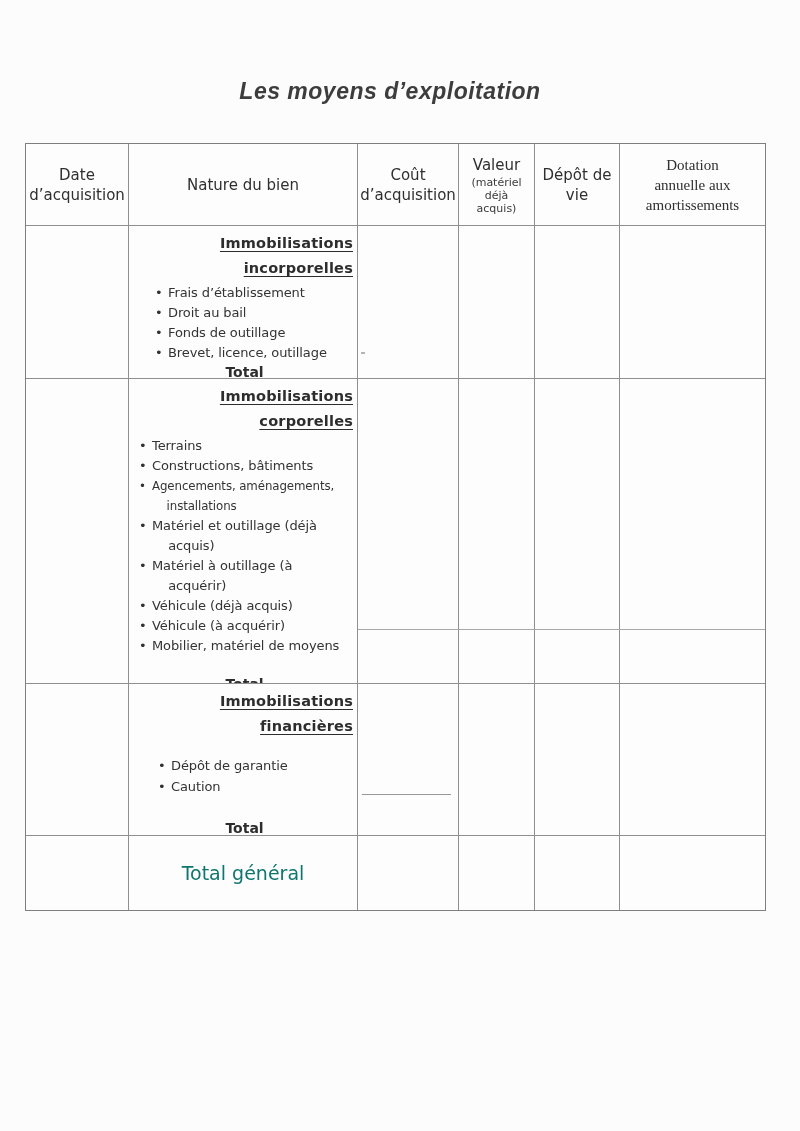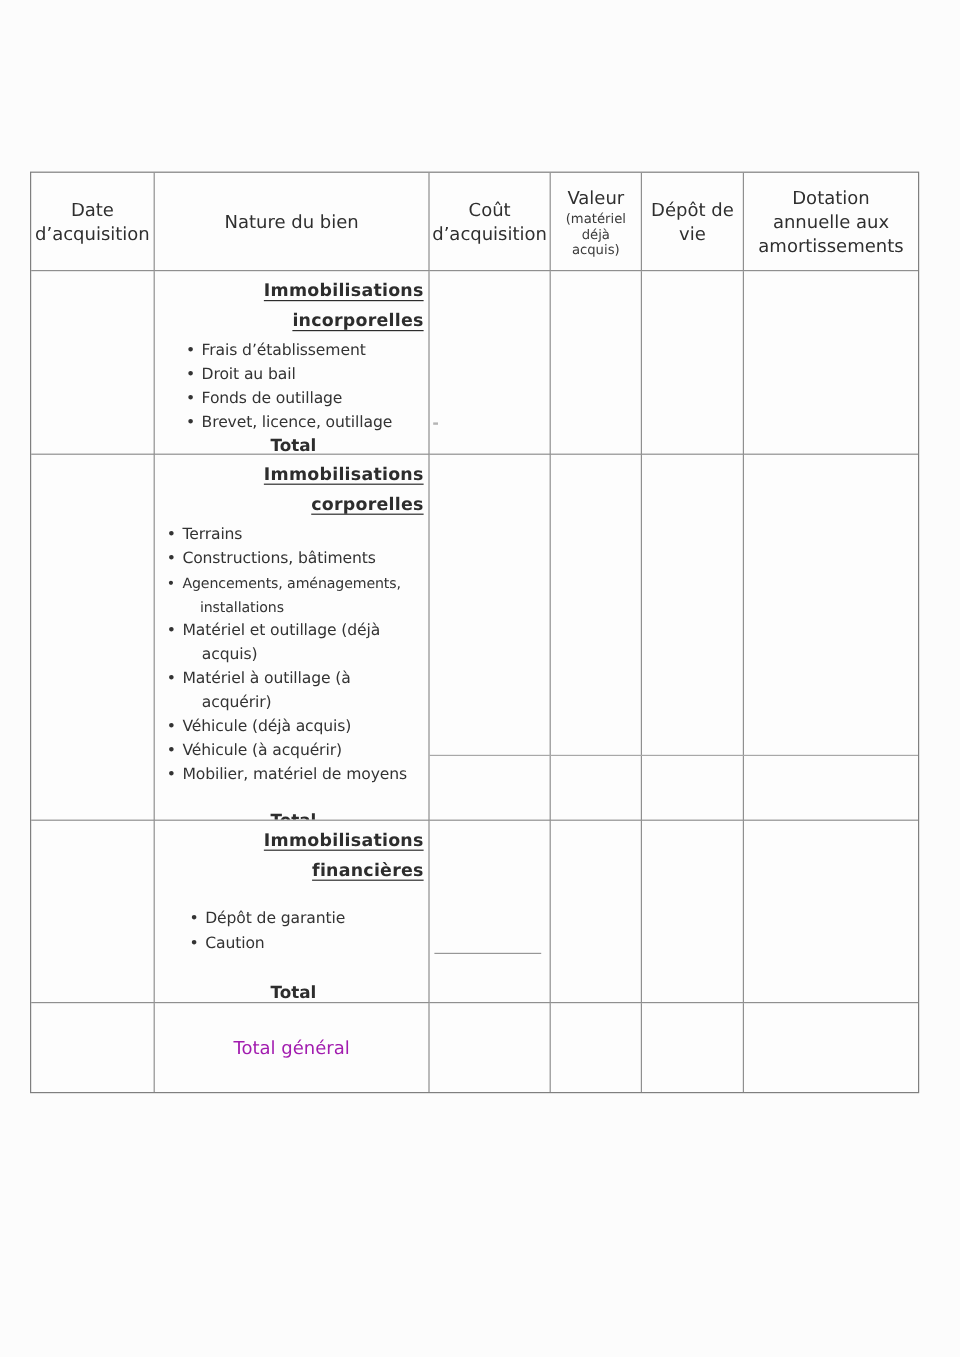--- a/index.html
+++ b/index.html
@@ -33,21 +33,21 @@
     grid-template-columns:103px 229px 101px 76px 85px auto;
     grid-template-rows:82px 153px 305px 152px auto;
     background:#fdfdfd;
   }
 
   .cell {
     border-right:1px solid #8f8f8f;
     border-bottom:1px solid #8f8f8f;
     overflow:hidden;
   }
-  .cell.col-last { border-right:none; }
+  .cell.col-last { border-right:none;font-family:Liberation Serif, serif; }
   .cell.row-last { border-bottom:none; }
 
   .hcell {
     display:flex; flex-direction:column;
     align-items:center; justify-content:center;
     text-align:center;
     white-space:pre-line;
     font-size:15px; line-height:20px;
     color:#2f2f2f;
   }
@@ -89,21 +89,21 @@
     text-underline-offset:3px;
     color:#2d2d2d;
   }
   .sec1 .total-line { margin-top:1px; }
   .sec2 .total-line { margin-top:20px; }
   .sec3 .total-line { margin-top:23px; }
   .sec3 .items { margin-top:16px; }
 
   .footer-cell {
     display:flex; align-items:center; justify-content:center;
-    font-size:15px; color:#a21caf;
+    font-size:19px; color:#0f766e;
   }
 
   
   .rule-s2 {
     position:absolute;
     left:332px; right:0; top:485px;
     border-top:1px solid #a8a8a8;
   }
   .rule-s3 {
     position:absolute;
@@ -115,20 +115,21 @@
     left:335px; top:208px;
     width:4px; height:2px;
     background:#b5b5b5;
   }
 </style>
 </head>
 <body>
 
 <div class="scan-page">
 
+  <div class="doc-title">Les moyens d’exploitation</div>
 
   <div class="doc-table">
 
     <div class="cell hcell">Date
 d’acquisition</div>
     <div class="cell hcell">Nature du bien</div>
     <div class="cell hcell">Coût
 d’acquisition</div>
     <div class="cell hcell">
       <span>Valeur</span>

